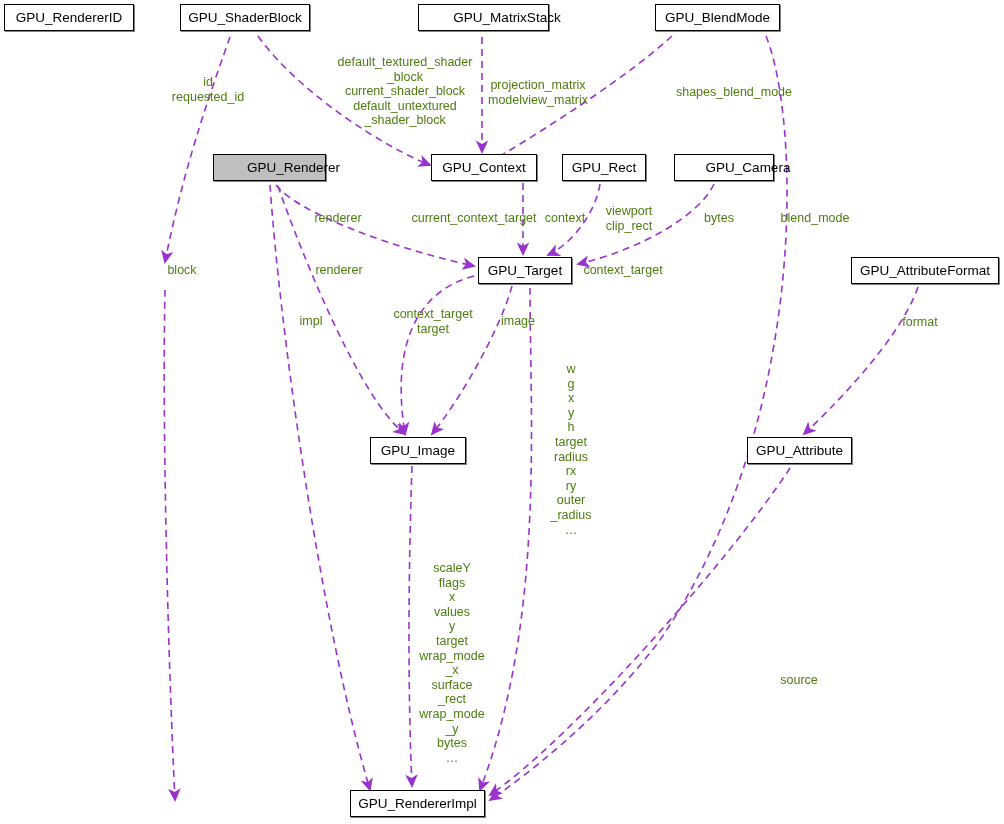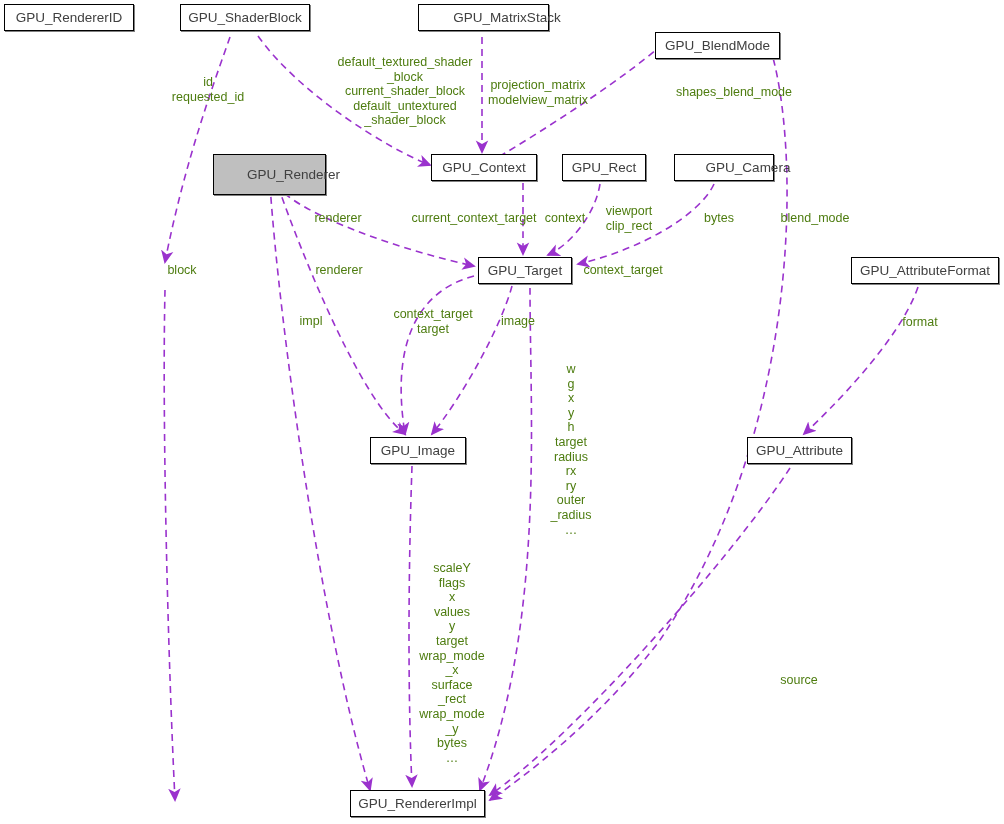--- a/index.html
+++ b/index.html
@@ -1,21 +1,21 @@
 <!DOCTYPE html>
 <html><head>
 <meta charset="utf-8">
 <style>
   html,body{margin:0;padding:0;background:#ffffff;}
   body{font-family:"Liberation Sans","DejaVu Sans",sans-serif;}
   #canvas{position:relative;width:1004px;height:824px;background:#ffffff;overflow:hidden;}
   svg#edges{position:absolute;left:0;top:0;width:1004px;height:824px;}
   .node{position:absolute;box-sizing:border-box;border:1px solid #000;background:#ffffff;
         display:flex;align-items:center;justify-content:center;
-        font-size:13.5px;color:#404040;white-space:nowrap;
+        font-size:13.5px;color:#000000;white-space:nowrap;
         box-shadow:1px 1px 0 0 #808080;}
   .node.hl{background:#bfbfbf;}
   .elabel{position:absolute;font-size:12.5px;color:#4d7c0f;line-height:14.6px;
           text-align:center;white-space:pre;pointer-events:none;}
 </style>
 </head>
 <body>
 
 <div id="canvas">
 
@@ -44,22 +44,22 @@
         <path d="M 270,185 C 280,330 320,620 370,790"></path>
         <path d="M 918,287 C 900,340 830,410 804,434"></path>
         <path d="M 790,468 C 730,560 570,740 490,795"></path>
       </g>
   </svg>
 
   <div id="node-layer">
       <div class="node" style="left: 4px; top: 4px; width: 130px; height: 27px; background: rgb(255, 255, 255); border-color: rgb(0, 0, 0);">GPU_RendererID</div>
       <div class="node" style="left: 180px; top: 4px; width: 130px; height: 27px; background: rgb(255, 255, 255); border-color: rgb(0, 0, 0);">GPU_ShaderBlock</div>
       <div class="node" style="left: 418px; top: 4px; width: 131px; height: 27px; background: rgb(255, 255, 255); border-color: rgb(0, 0, 0); padding-left: 47px;">GPU_MatrixStack</div>
-      <div class="node" style="left: 655px; top: 4px; width: 125px; height: 27px; background: rgb(255, 255, 255); border-color: rgb(0, 0, 0); margin-top: 28px;">GPU_BlendMode</div>
-      <div class="node hl" style="left: 213px; top: 154px; width: 113px; height: 41px; background: rgb(191, 191, 191); border-color: rgb(0, 0, 0); padding-left: 48px;">GPU_Renderer</div>
+      <div class="node" style="left: 655px; top: 4px; width: 125px; height: 27px; background: rgb(255, 255, 255); border-color: rgb(0, 0, 0);">GPU_BlendMode</div>
+      <div class="node hl" style="left: 213px; top: 154px; width: 113px; height: 27px; background: rgb(191, 191, 191); border-color: rgb(0, 0, 0); padding-left: 48px;">GPU_Renderer</div>
       <div class="node" style="left: 431px; top: 154px; width: 106px; height: 27px; background: rgb(255, 255, 255); border-color: rgb(0, 0, 0);">GPU_Context</div>
       <div class="node" style="left: 562px; top: 154px; width: 84px; height: 27px; background: rgb(255, 255, 255); border-color: rgb(0, 0, 0);">GPU_Rect</div>
       <div class="node" style="left: 674px; top: 154px; width: 100px; height: 27px; background: rgb(255, 255, 255); border-color: rgb(0, 0, 0); padding-left: 48px;">GPU_Camera</div>
       <div class="node" style="left: 478px; top: 257px; width: 94px; height: 27px; background: rgb(255, 255, 255); border-color: rgb(0, 0, 0);">GPU_Target</div>
       <div class="node" style="left: 851px; top: 257px; width: 148px; height: 27px; background: rgb(255, 255, 255); border-color: rgb(0, 0, 0);">GPU_AttributeFormat</div>
       <div class="node" style="left: 370px; top: 437px; width: 96px; height: 27px; background: rgb(255, 255, 255); border-color: rgb(0, 0, 0);">GPU_Image</div>
       <div class="node" style="left: 747px; top: 437px; width: 105px; height: 27px; background: rgb(255, 255, 255); border-color: rgb(0, 0, 0);">GPU_Attribute</div>
       <div class="node" style="left: 350px; top: 790px; width: 135px; height: 27px; background: rgb(255, 255, 255); border-color: rgb(0, 0, 0);">GPU_RendererImpl</div>
     </div>
   <div id="label-layer">

